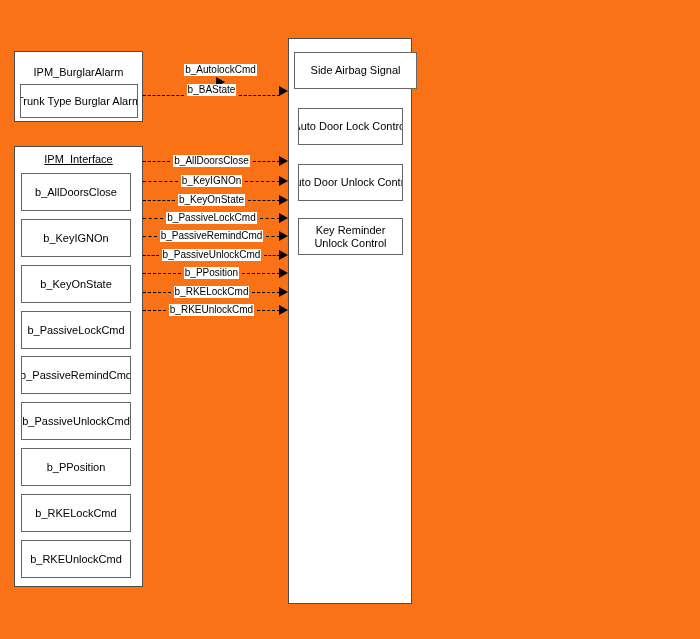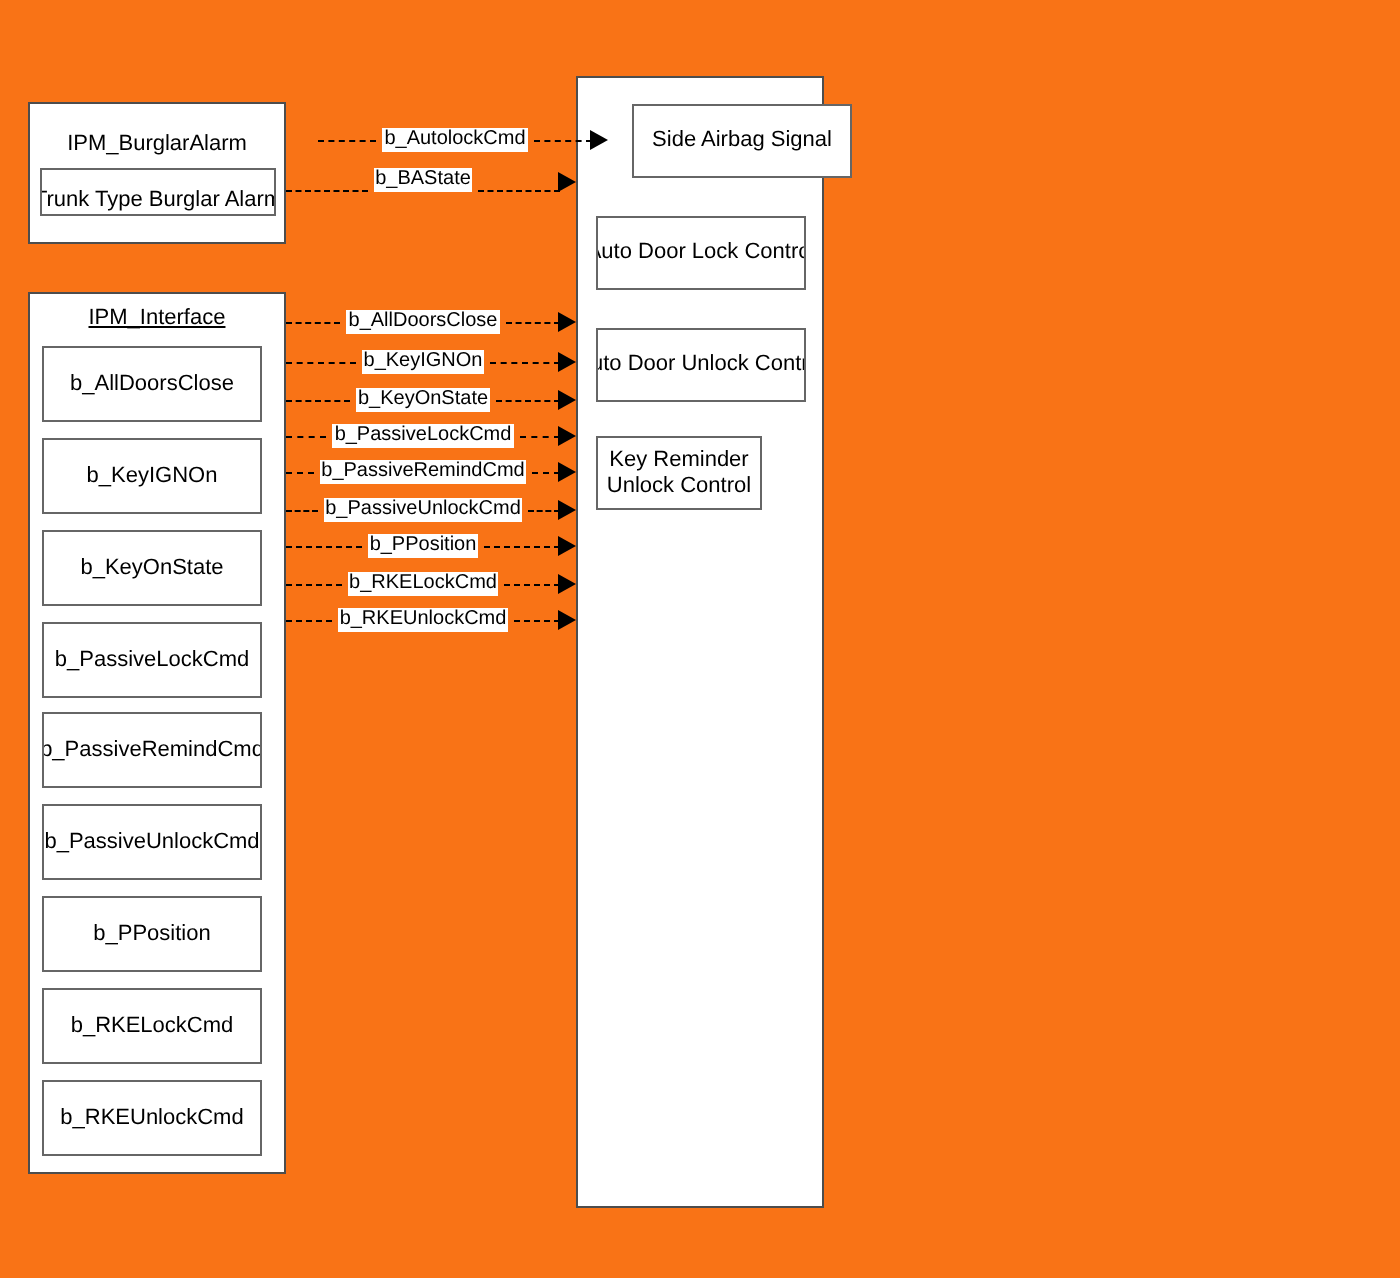--- a/index.html
+++ b/index.html
@@ -95,21 +95,21 @@
 </style>
 </head>
 <body>
 
 <div id="canvas">
 
   <div id="left-blocks-layer">
       <div class="container-box" style="left: 14px; top: 51px; width: 129px; height: 71px;">
         <div class="container-title" style="top: 14px;">IPM_BurglarAlarm</div>
       </div>
-      <div class="port-box" style="left: 20px; top: 84px; width: 118px; height: 24px; align-items: flex-end;">
+      <div class="port-box" style="left: 20px; top: 84px; width: 118px; height: 34px;">
         <span>Trunk Type Burglar Alarm</span>
       </div>
       <div class="container-box" style="left: 14px; top: 146px; width: 129px; height: 441px;">
         <div class="container-title" style="top: 6px; text-decoration: underline;">IPM_Interface</div>
       </div>
       <div class="port-box" style="left: 21px; top: 173px; width: 110px; height: 38px;">
         <span>b_AllDoorsClose</span>
       </div>
       <div class="port-box" style="left: 21px; top: 219px; width: 110px; height: 38px;">
         <span>b_KeyIGNOn</span>
@@ -132,36 +132,36 @@
       <div class="port-box" style="left: 21px; top: 494px; width: 110px; height: 38px;">
         <span>b_RKELockCmd</span>
       </div>
       <div class="port-box" style="left: 21px; top: 540px; width: 110px; height: 38px;">
         <span>b_RKEUnlockCmd</span>
       </div>
     </div>
 
   <div id="right-blocks-layer">
       <div class="container-box" style="left: 288px; top: 38px; width: 124px; height: 566px;"></div>
-      <div class="port-box" style="left: 316px; top: 52px; width: 110px; height: 37px;">
+      <div class="port-box" style="left: 294px; top: 52px; width: 123px; height: 37px;">
         <span>Side Airbag Signal</span>
       </div>
       <div class="port-box" style="left: 298px; top: 108px; width: 105px; height: 37px;">
         <span>Auto Door Lock Control</span>
       </div>
       <div class="port-box" style="left: 298px; top: 164px; width: 105px; height: 37px;">
         <span>Auto Door Unlock Control</span>
       </div>
-      <div class="port-box wrap" style="left: 298px; top: 218px; width: 83px; height: 37px;">
+      <div class="port-box wrap" style="left: 298px; top: 218px; width: 105px; height: 37px;">
         <span>Key Reminder Unlock Control</span>
       </div>
     </div>
 
   <div id="signals-layer">
-      <div class="signal" style="left: 159px; top: 63px; width: 145px;">
+      <div class="signal" style="left: 148px; top: 63px; width: 145px; flex-direction: column;">
         <div class="seg left"></div>
         <div class="sig-label">b_AutolockCmd</div>
         <div class="seg right"></div>
         <div class="arrow-head"></div>
       </div>
       <div class="signal" style="left: 143px; top: 82px; width: 145px; align-items: flex-end;">
         <div class="seg left"></div>
         <div class="sig-label">b_BAState</div>
         <div class="seg right"></div>
         <div class="arrow-head"></div>

